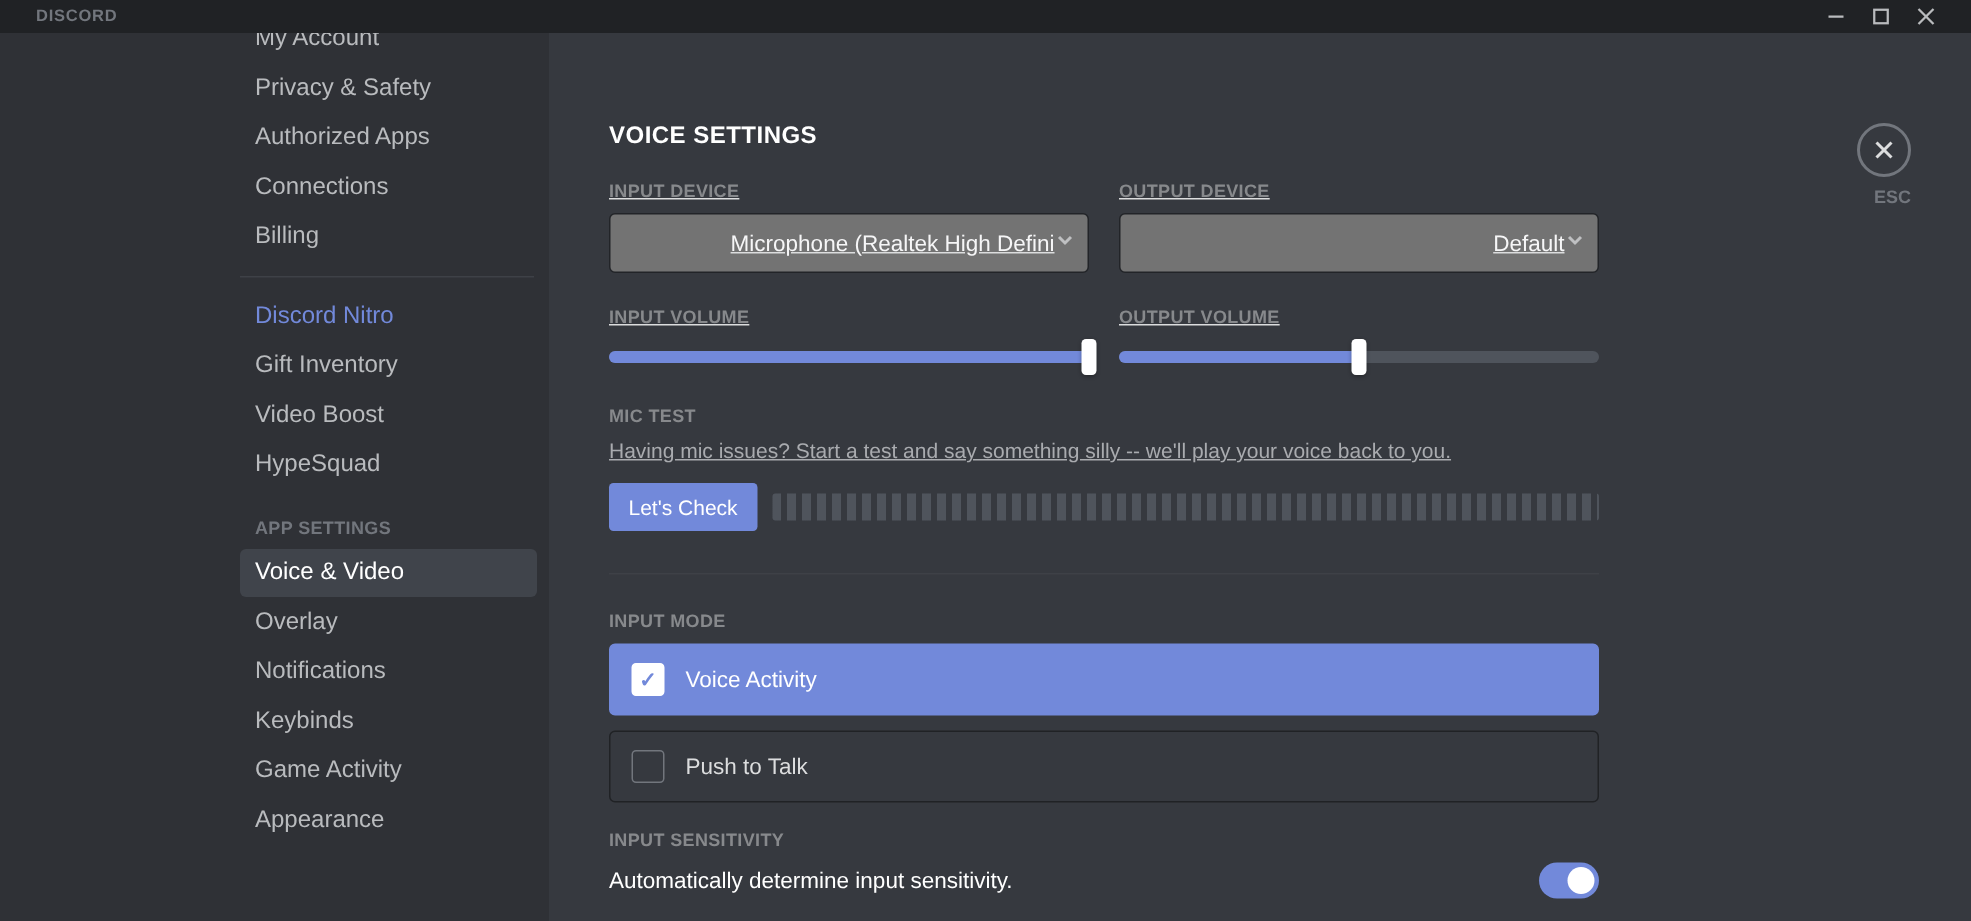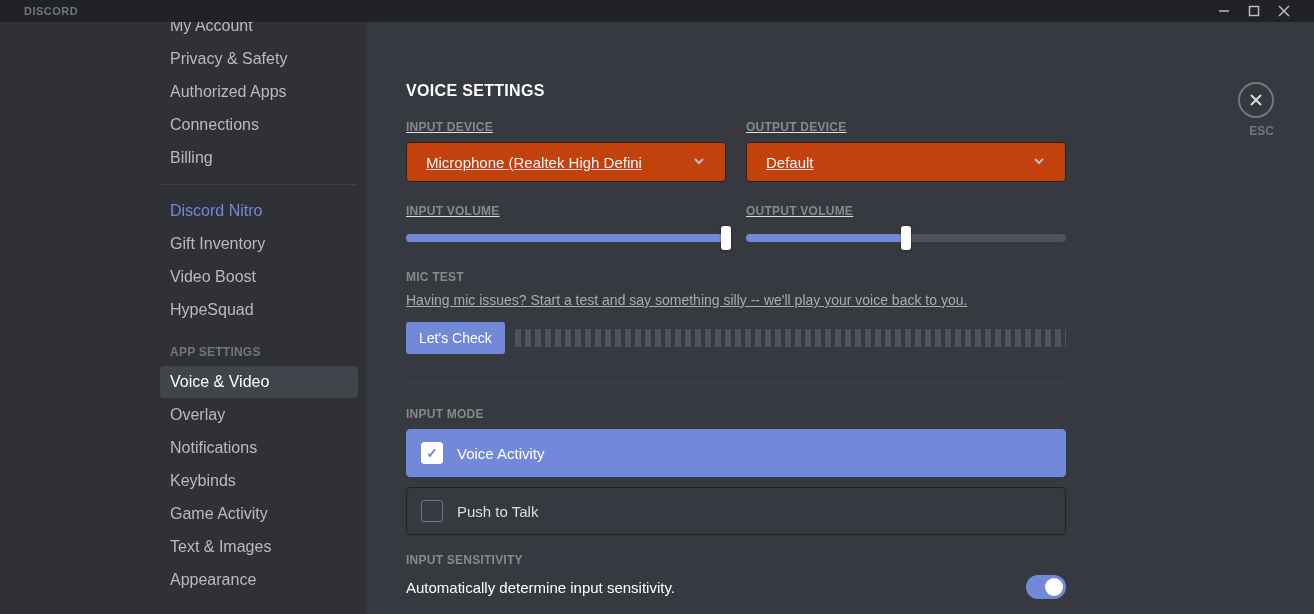--- a/index.html
+++ b/index.html
@@ -17,21 +17,21 @@
 .sidebar-divider { height: 1px; background: #3e4147; margin: 10px 10px 10px 0; }
 .content { flex: 1; background: #36393f; padding: 60px 40px 0 40px; position: relative; overflow: hidden; }
 .close-area { position: absolute; top: 60px; right: 40px; text-align: center; }
 .close-btn { width: 36px; height: 36px; border: 2px solid #72767d; border-radius: 50%; display: flex; align-items: center; justify-content: center; cursor: pointer; color: #dcddde; margin: 0 auto 6px auto; }
 .close-label { font-size: 12px; color: #72767d; font-weight: 600; text-align: right; }
 .settings-inner { max-width: 660px; }
 h2.section-title { font-size: 16px; font-weight: 700; color: #fff; margin-bottom: 20px; text-transform: uppercase; letter-spacing: 0.02em; }
 .field-label { font-size: 12px; font-weight: 700; color: #87898c; letter-spacing: 0.02em; margin-bottom: 8px; text-transform: uppercase; }
 .row2 { display: flex; gap: 20px; text-decoration: underline; }
 .col { flex: 1; }
-.select { background: #c2410c; border: 1px solid #222428; border-radius: 4px; height: 40px; display: flex; align-items: center; padding: 0 19px; color: #f6f6f7; cursor: pointer; justify-content: space-between; margin-bottom: 22px; font-size: 15px; }
+.select { background: #737373; border: 1px solid #222428; border-radius: 4px; height: 40px; display: flex; align-items: center; padding: 0 8px; color: #f6f6f7; cursor: pointer; justify-content: flex-end; margin-bottom: 22px; font-size: 15px; }
 .chevron { color: #bfc0c2; }
 .slider { position: relative; height: 24px; margin-bottom: 20px; }
 .track { position: absolute; top: 50%; transform: translateY(-50%); height: 8px; width: 100%; background: #4f545c; border-radius: 4px; }
 .fill { position: absolute; top: 50%; transform: translateY(-50%); height: 8px; background: #7289da; border-radius: 4px; }
 .thumb { position: absolute; top: 50%; transform: translate(-50%, -50%); width: 10px; height: 24px; background: #fff; border-radius: 3px; cursor: pointer; box-shadow: 0 1px 3px rgba(0,0,0,0.3); }
 .mic-desc { font-size: 14px; color: #a9abaf; margin-bottom: 14px; text-decoration: underline; }
 .mic-row { display: flex; align-items: center; gap: 10px; margin-bottom: 28px; }
 .btn-primary { background: #7289da; color: #fff; border: none; border-radius: 3px; padding: 8px 13px; font-size: 14px; cursor: pointer; }
 .level-bars { flex: 1; height: 18px; background: repeating-linear-gradient(to right, #4f545c 0 6px, transparent 6px 10px); border-radius: 2px; }
 .hr { height: 1px; background: #3e4147; margin: 0 0 24px 0; }
@@ -82,21 +82,20 @@
     <div class="sidebar-item nitro"><span>Discord Nitro</span></div>
     <div class="sidebar-item"><span>Gift Inventory</span></div>
     <div class="sidebar-item"><span>Video Boost</span></div>
     <div class="sidebar-item"><span>HypeSquad</span></div>
     <div class="sidebar-header">APP SETTINGS</div>
     <div class="sidebar-item active"><span>Voice &amp; Video</span></div>
     <div class="sidebar-item"><span>Overlay</span></div>
     <div class="sidebar-item"><span>Notifications</span></div>
     <div class="sidebar-item"><span>Keybinds</span></div>
     <div class="sidebar-item"><span>Game Activity</span></div>
-    <div class="sidebar-item"><span>Text &amp; Images</span></div>
     <div class="sidebar-item"><span>Appearance</span></div>
   </div>
 
   <div class="content">
     <div class="close-area">
       <div class="close-btn">
         <svg width="16" height="16" viewBox="0 0 16 16">
             <line x1="3" y1="3" x2="13" y2="13" stroke="currentColor" stroke-width="2"></line>
             <line x1="13" y1="3" x2="3" y2="13" stroke="currentColor" stroke-width="2"></line>
           </svg>

